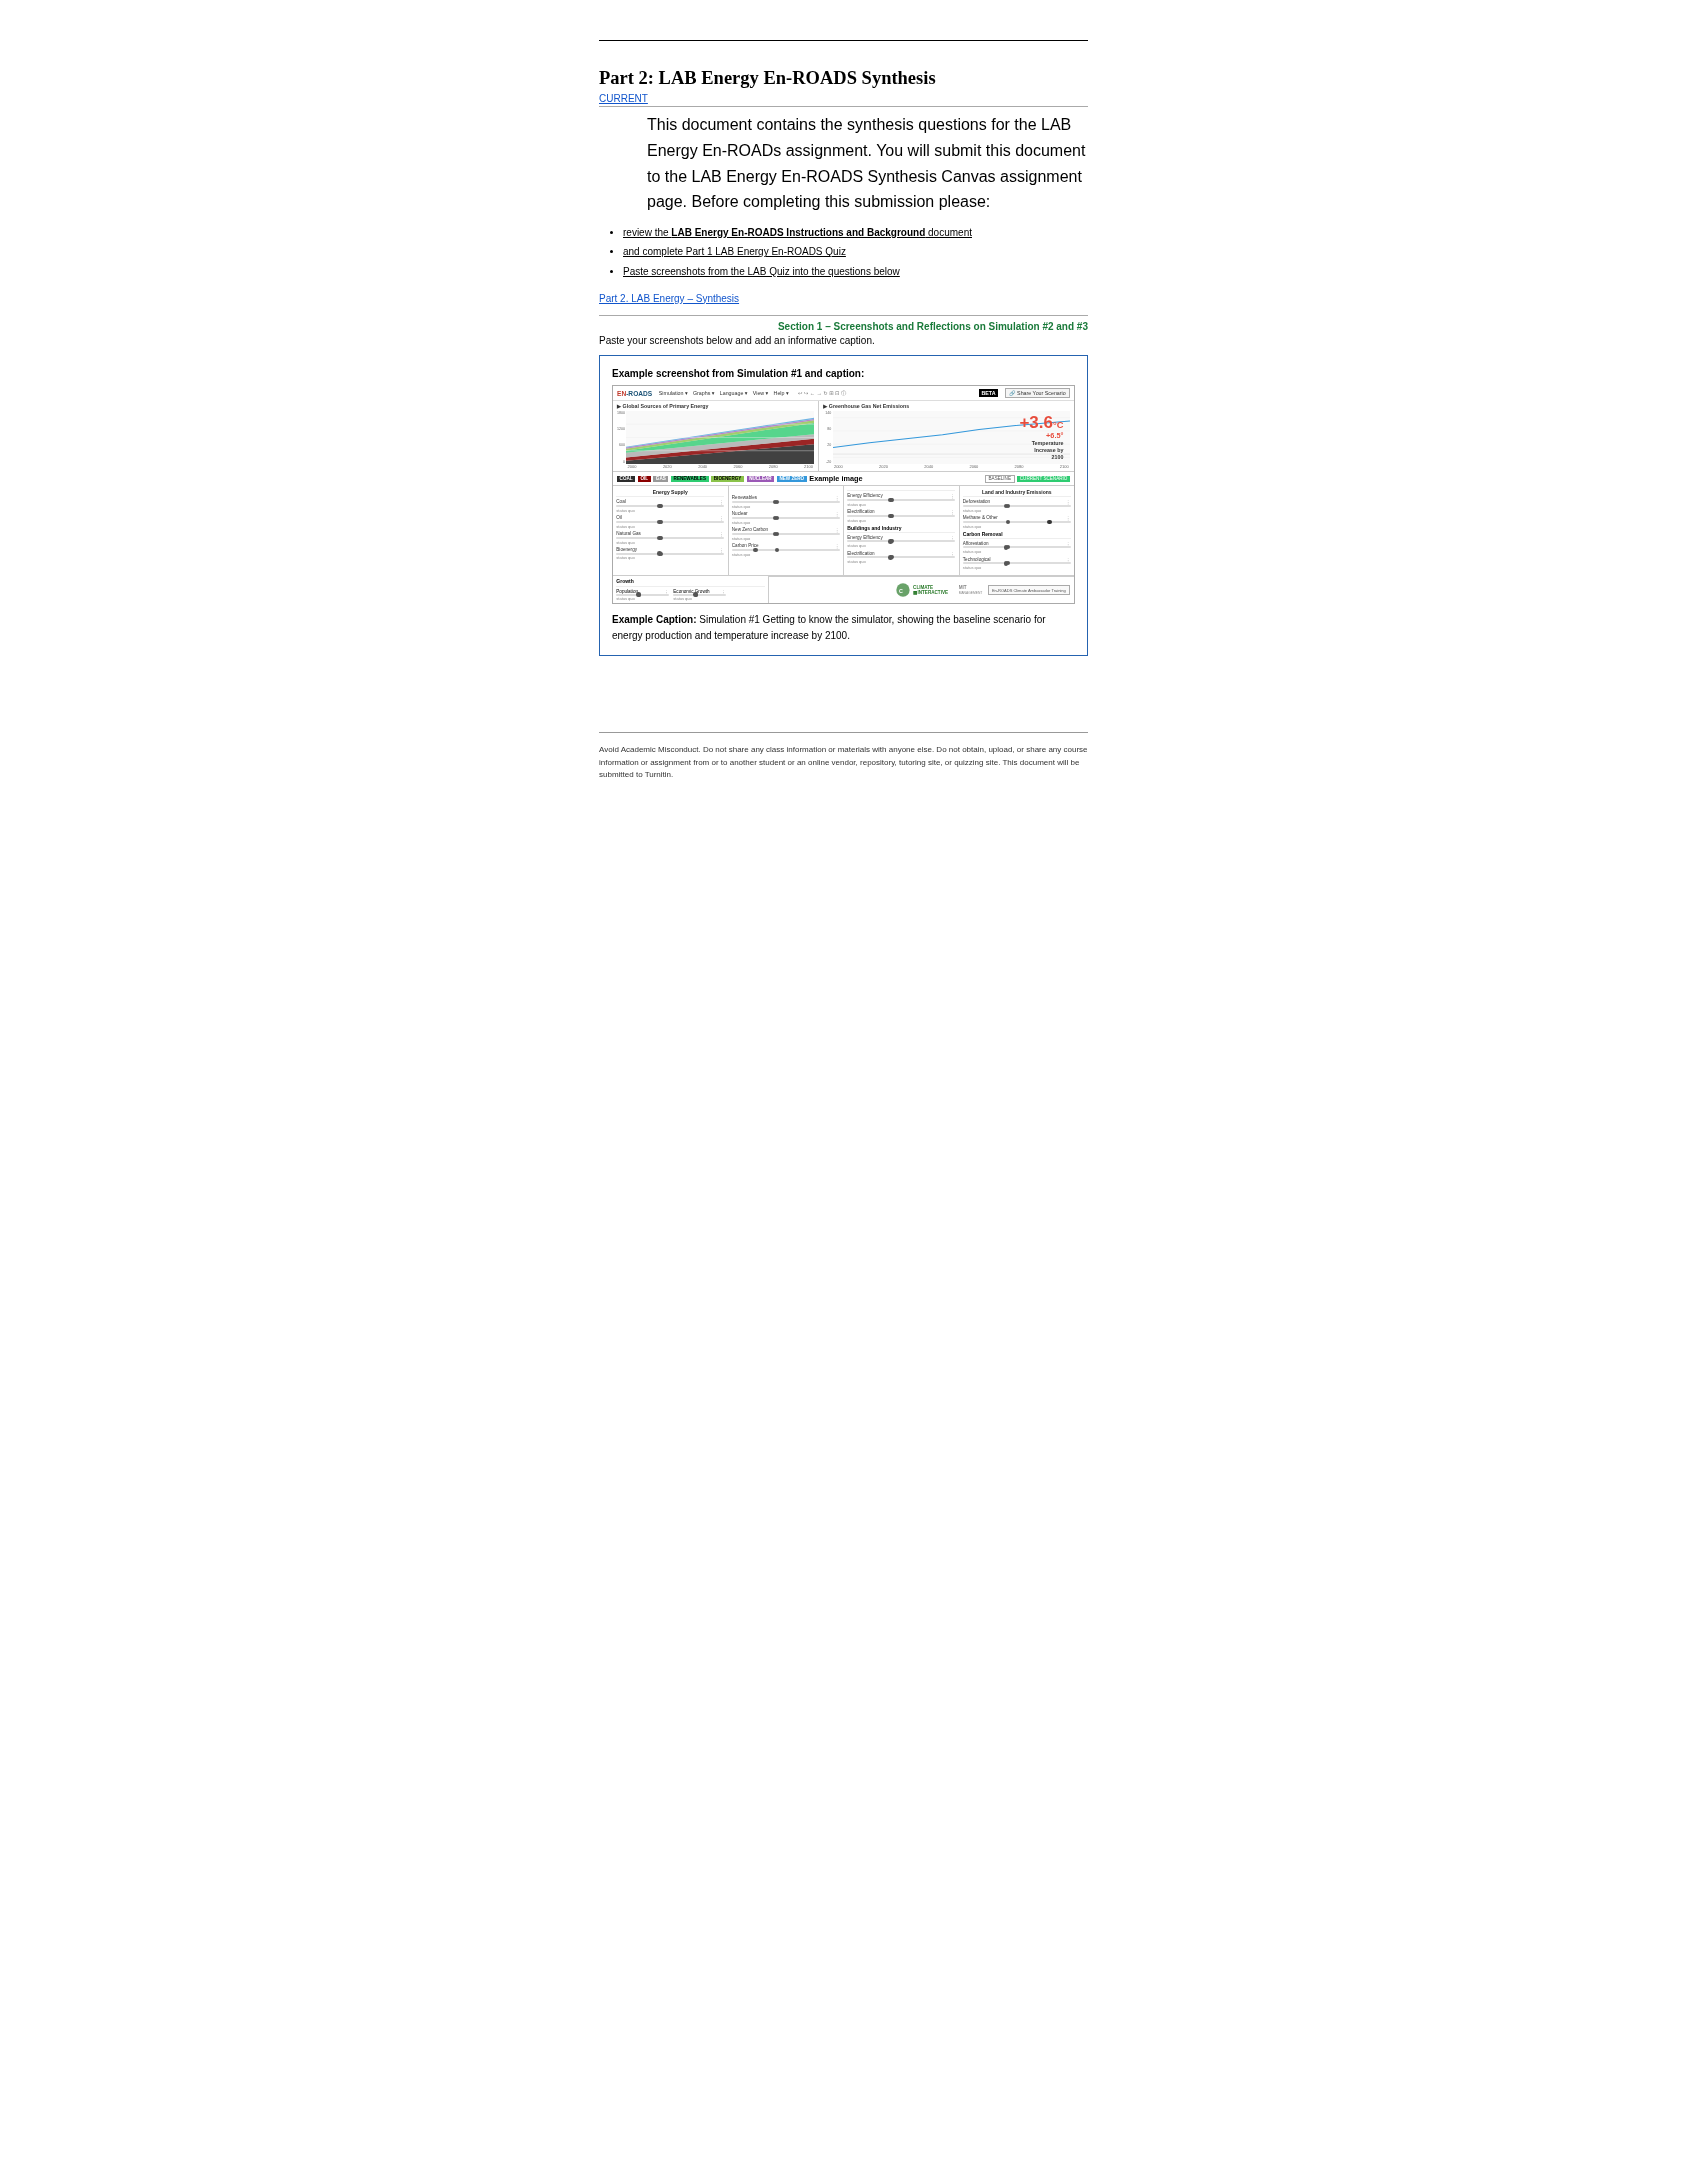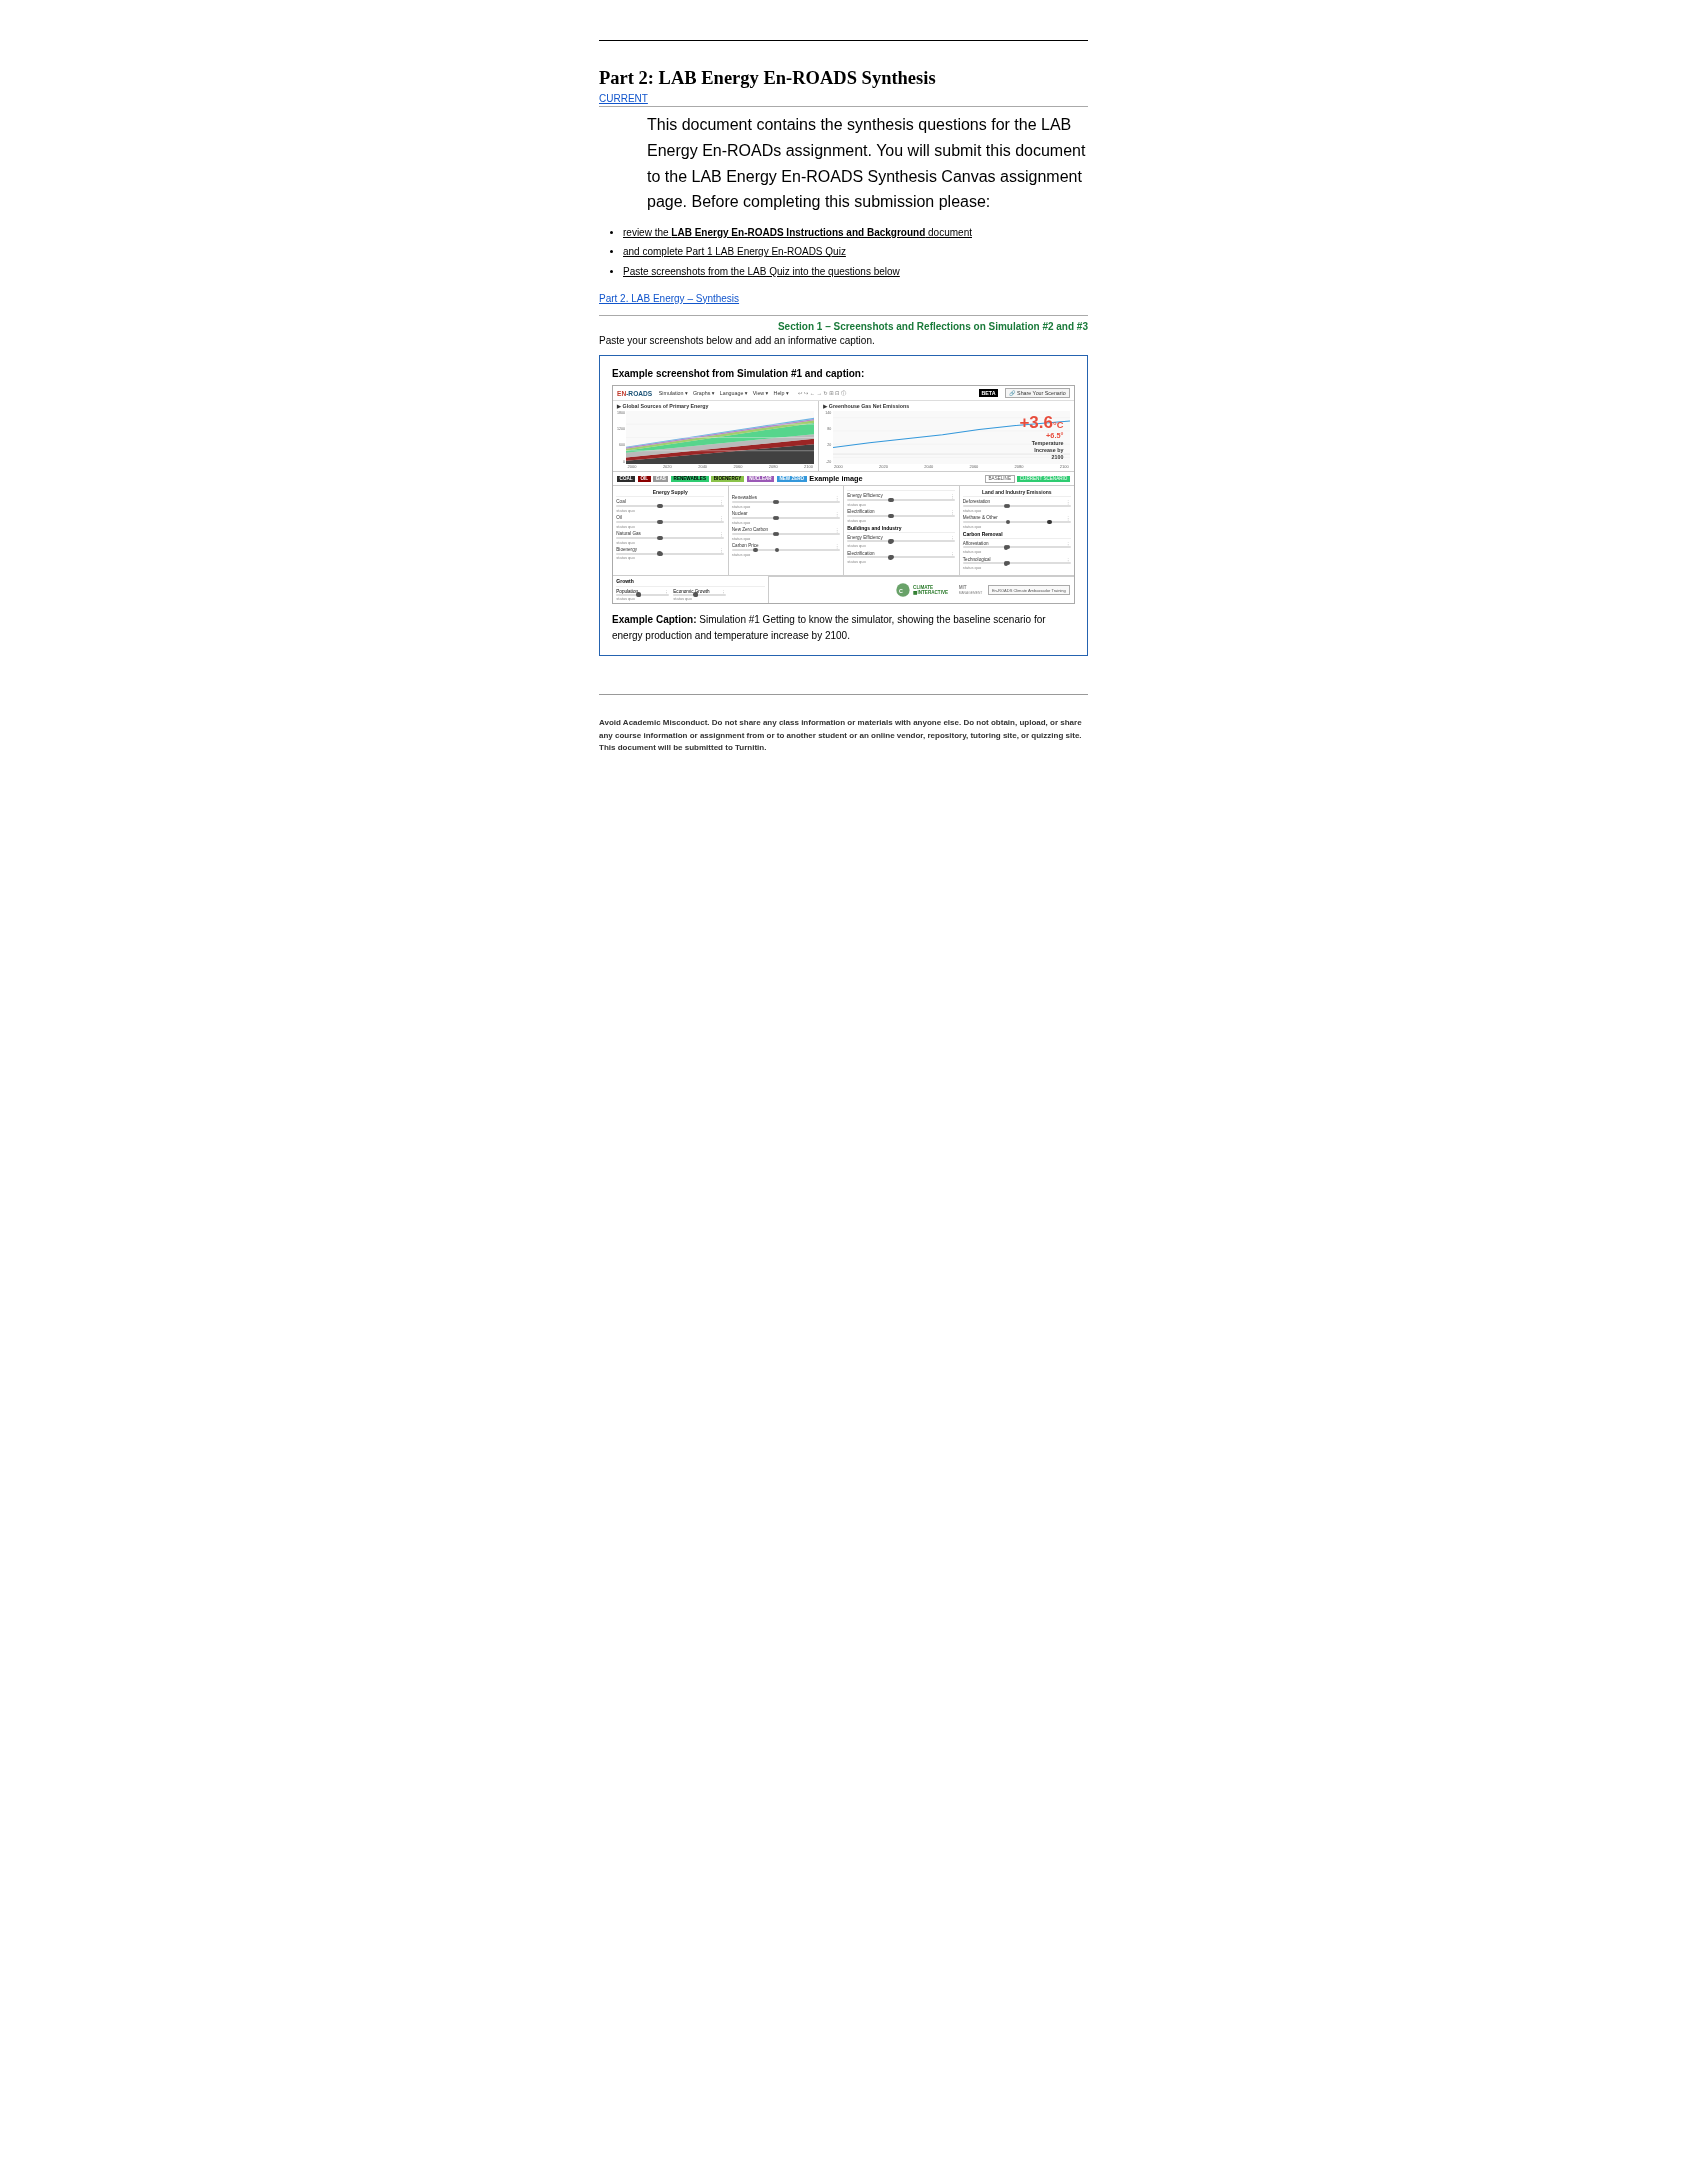--- a/index.html
+++ b/index.html
@@ -297,24 +297,23 @@
     
     .example-caption {
       font-size: 10px;
       line-height: 1.6;
     }
     
     .footer-text {
       font-size: 8px;
       color: #333;
       line-height: 1.6;
-      margin-top: 38px;
+      margin-top: 76px;
       border-top: 0.7px solid #999;
-      padding-top: 22px;
-      font-weight: bold;
+      padding-top: 11px;
     }
     .bold { font-weight: bold; }
     .x-axis-labels {
       display: flex;
       justify-content: space-between;
       font-size: 4px;
       color: #666;
       padding: 0 1.3px;
     }
     .chart-container {

